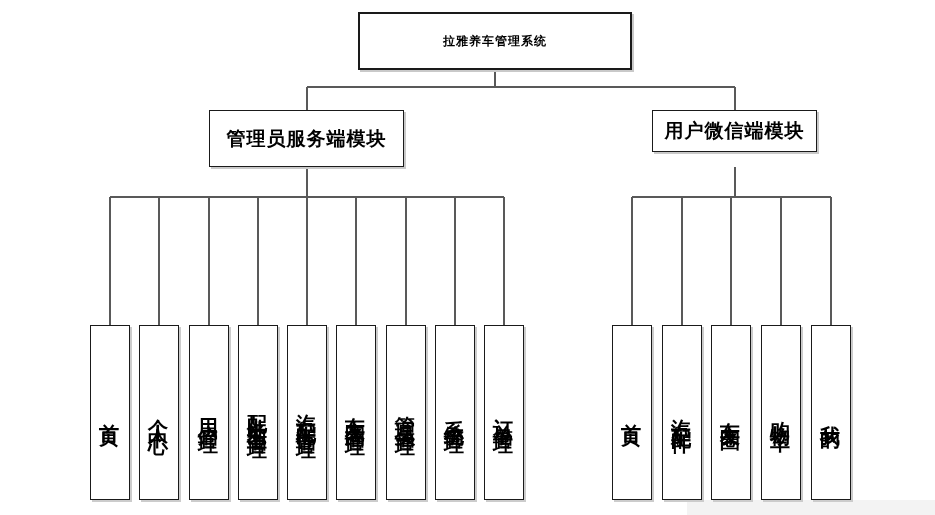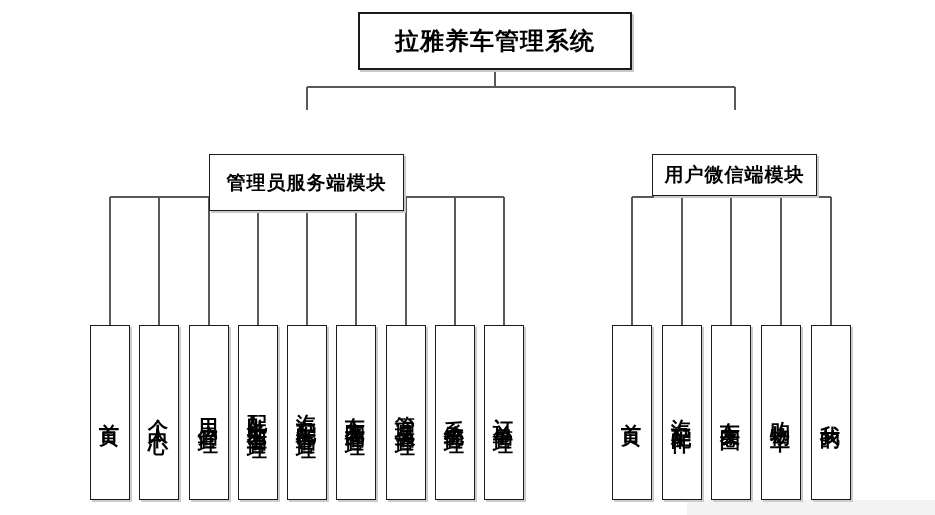--- a/index.html
+++ b/index.html
@@ -31,28 +31,27 @@
     display: flex;
     align-items: center;
     justify-content: center;
     color: #000000;
     font-weight: bold;
   }
   .node-root {
     left: 358px; top: 12px;
     width: 274px; height: 58px;
     border-width: 2px;
-    font-size: 24px;
+    font-size: 12px;
     letter-spacing: 1px;
     text-align: right;
   }
   .node-branch {
     font-size: 19px;
     letter-spacing: 1px;
-    margin-top: 44px;
   }
   .node-admin { left: 209px; top: 110px; width: 195px; height: 57px; }
   .node-user  { left: 652px; top: 110px; width: 165px; height: 42px; }
   .leaf {
     position: absolute;
     top: 325px;
     width: 40px;
     height: 175px;
     box-sizing: border-box;
     background: #ffffff;

